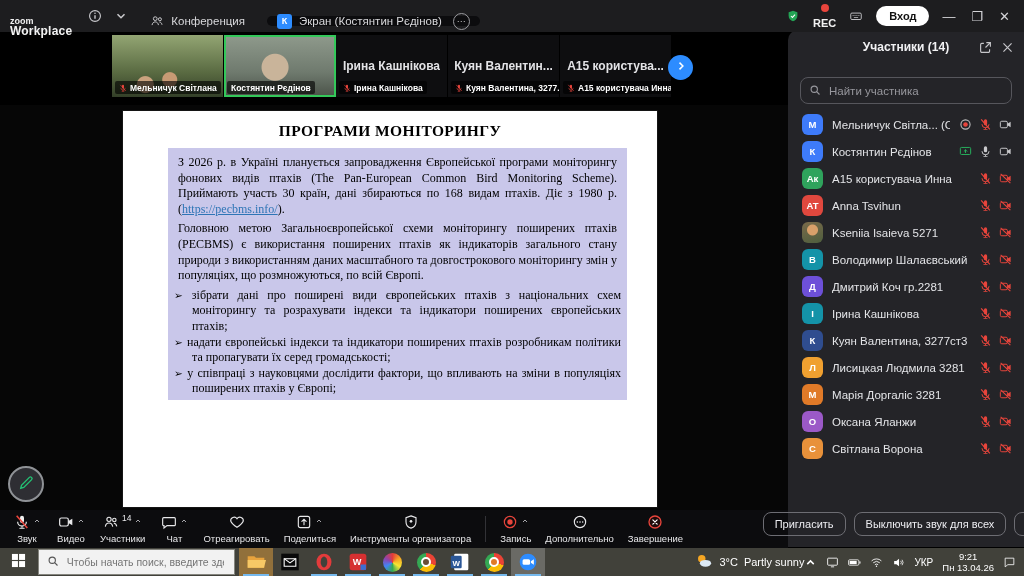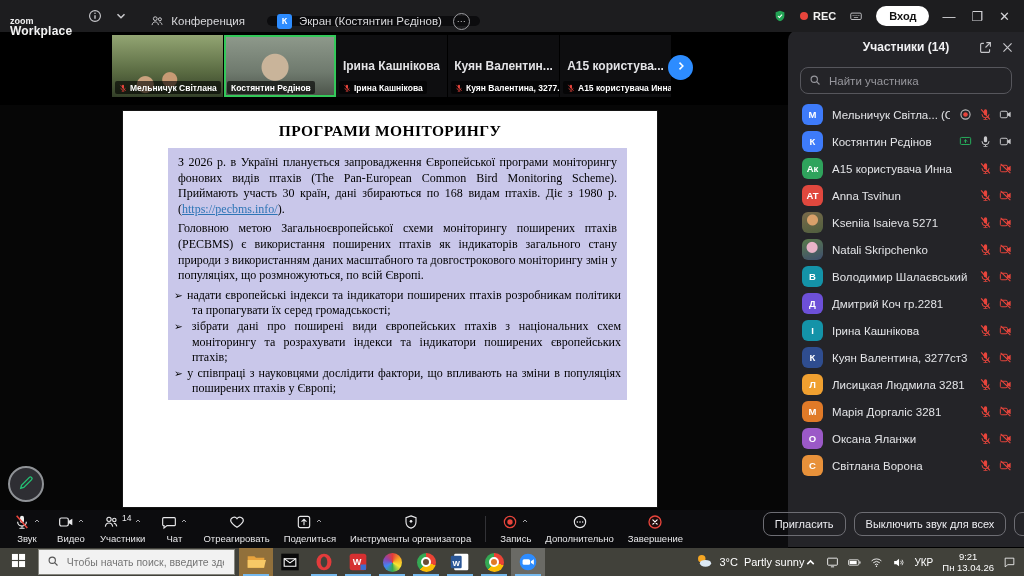--- a/index.html
+++ b/index.html
@@ -12,21 +12,21 @@
   .logo .lt{font-size:9px;font-weight:700;}
   .logo .lb{font-size:12px;font-weight:700;letter-spacing:.2px;}
   .tb-ic{color:#c9c9cc;display:flex;align-items:center;}
   .tb-ic svg{width:14px;height:14px;display:block;}
   .tab{display:flex;align-items:center;gap:7px;color:#d9d9dc;font-size:11.5px;padding:5px 10px;border-radius:7px;white-space:nowrap;}
   .tab.active{background:#0c0c0e;}
   .tab .kbadge{width:15px;height:15px;border-radius:3px;background:#2d8cff;color:#fff;font-size:9px;font-weight:700;display:flex;align-items:center;justify-content:center;}
   .tab .pic svg{width:14px;height:14px;}
   .dots-circle{width:15px;height:15px;border-radius:50%;border:1px solid #9a9a9e;color:#cfcfcf;font-size:9px;display:flex;align-items:center;justify-content:center;line-height:0;margin-left:4px;}
   .tb-right{margin-left:auto;display:flex;align-items:center;gap:13px;}
-  .rec{display:flex;align-items:center;gap:5px;color:#f2f2f2;font-size:11px;font-weight:700;}
+  .rec{display:flex;align-items:center;gap:5px;color:#f2f2f2;font-size:11px;font-weight:700;flex-direction:column;}
   .rec .dot{width:8px;height:8px;border-radius:50%;background:#e8453c;}
   .login-btn{background:#fff;color:#111;font-size:11px;padding:4px 13px;border-radius:14px;border:0;font-weight:600;}
   .winctl{color:#d5d5d8;font-size:13px;display:flex;align-items:center;gap:16px;padding-right:4px;}
   .winctl span{cursor:default;}
 
   
   .video-strip{position:absolute;top:30px;left:0;width:788px;height:72px;background:#000;}
   .tiles{position:absolute;left:112px;top:5px;display:flex;height:62px;}
   .tile{width:112px;height:62px;position:relative;background:#0e0e10;box-sizing:border-box;border-right:1px solid #000;overflow:hidden;}
   .tile.active{outline:2px solid #34c85a;outline-offset:-2px;}
@@ -52,21 +52,21 @@
   .mk{font-family:"DejaVu Sans",sans-serif;font-size:10.5px;}
   .sfoot{margin-top:12px;}
   .annot-btn{position:absolute;left:8px;top:466px;width:36px;height:36px;border-radius:50%;background:#2e2e33;border:2px solid #8f9296;display:flex;align-items:center;justify-content:center;z-index:7;}
   .annot-btn svg{width:18px;height:18px;}
 
   
   .panel{position:absolute;top:30px;right:0;width:236px;height:517px;background:#242428;border-radius:10px 0 0 0;display:flex;flex-direction:column;z-index:5;box-sizing:border-box;}
   .p-head{height:34px;display:flex;align-items:center;justify-content:center;position:relative;color:#f1f1f3;font-size:12px;font-weight:700;flex:none;}
   .p-head-ics{position:absolute;right:10px;top:0;height:34px;display:flex;align-items:center;gap:9px;color:#c6c6ca;}
   .p-head-ics svg{width:13px;height:13px;display:block;}
-  .p-search{margin:3px 12px 5px;height:25px;border:1px solid #56565c;border-radius:8px;display:flex;align-items:center;gap:6px;padding:0 8px;color:#98989e;flex:none;}
+  .p-search{margin:13px 12px 5px;height:25px;border:1px solid #56565c;border-radius:8px;display:flex;align-items:center;gap:6px;padding:0 8px;color:#98989e;flex:none;}
   .p-search svg{width:12px;height:12px;flex:none;}
   .p-search input{background:transparent;border:0;outline:none;color:#ddd;font-size:11.5px;width:100%;font-family:"Liberation Sans",sans-serif;}
   .p-search input::placeholder{color:#97979d;}
   .p-list{flex:1;overflow:hidden;padding-top:2px;}
   .p-row{height:27px;display:flex;align-items:center;padding:0 12px 0 14px;gap:9px;}
   .av{width:21px;height:21px;border-radius:6px;color:#fff;font-size:9.5px;font-weight:700;display:flex;align-items:center;justify-content:center;flex:none;}
   .av.photo1{background:radial-gradient(circle at 50% 38%,#d9a06a 0 5px,transparent 6px),linear-gradient(160deg,#7a6a4a,#4e5e3e);}
   .av.photo2{background:radial-gradient(circle at 48% 40%,#e8b4c8 0 5px,transparent 6px),linear-gradient(160deg,#5a7a4a,#3e4e6e);}
   .p-name{flex:1;color:#e3e4e7;font-size:11.5px;white-space:nowrap;overflow:hidden;}
   .p-ics{display:flex;gap:7px;align-items:center;}
@@ -255,22 +255,22 @@
       </button>
   </div>
 
   <div class="main">
     <div class="slide">
       <div class="slide-title">ПРОГРАМИ МОНІТОРИНГУ</div>
       <div class="hl">
         <p><span>З 2026 р. в Україні планується запровадження Європейської програми моніторингу фонових видів птахів (The Pan-European Common Bird Monitoring Scheme). Приймають участь 30 країн, дані збираються по 168 видам птахів. Діє з 1980 р. (</span><a href="#">https://pecbms.info/</a><span>).</span></p>
         <p>Головною метою Загальноєвропейської схеми моніторингу поширених птахів (PECBMS) є використання поширених птахів як індикаторів загального стану природи з використанням даних масштабного та довгострокового моніторингу змін у популяціях, що розмножуються, по всій Європі.</p>
         <ul class="blist" id="bullets">
+            <li><span class="mk">➢ </span><span>зібрати дані про поширені види європейських птахів з національних схем моніторингу та розрахувати індекси та індикатори поширених європейських птахів;</span></li>
             <li><span class="mk">➢ </span><span>надати європейські індекси та індикатори поширених птахів розробникам політики та пропагувати їх серед громадськості;</span></li>
-            <li><span class="mk">➢ </span><span>зібрати дані про поширені види європейських птахів з національних схем моніторингу та розрахувати індекси та індикатори поширених європейських птахів;</span></li>
             <li><span class="mk">➢ </span><span>у співпраці з науковцями дослідити фактори, що впливають на зміни в популяціях поширених птахів у Європі;</span></li>
           </ul>
       </div>
     </div>
   </div>
 
   <button class="annot-btn">
       <span><svg viewBox="0 0 24 24" fill="none" stroke="#23c274" stroke-width="1.8">
           <path d="M5 19l1-4L16.5 4.5a2 2 0 0 1 2.8 0l.2.2a2 2 0 0 1 0 2.8L9 18l-4 1z"></path>
         </svg></span>
@@ -414,42 +414,20 @@
             <span class="ic red">
               <svg viewBox="0 0 24 24" fill="none" stroke="currentColor" stroke-width="1.8">
                 <rect x="2.5" y="6" width="13" height="12" rx="2.5"></rect>
                 <path d="M15.5 10.5l6-3.5v10l-6-3.5z" fill="currentColor" stroke="none"></path>
                 <line x1="3" y1="3.5" x2="21" y2="20.5" stroke="currentColor" stroke-width="2"></line>
               </svg>
             </span>
           </span>
         </div>
         <div class="p-row">
-          <span class="av photo2"></span>
-          <span class="p-name">Natali Skripchenko</span>
-          <span class="p-ics">
-            <span class="ic red">
-              <svg viewBox="0 0 24 24">
-                <rect x="9" y="2.5" width="6" height="11" rx="3" fill="currentColor"></rect>
-                <path d="M5.5 11.5a6.5 6.5 0 0 0 13 0" fill="none" stroke="currentColor" stroke-width="1.8"></path>
-                <rect x="11.2" y="17.5" width="1.6" height="3.2" fill="currentColor"></rect>
-                <rect x="8" y="20.6" width="8" height="1.6" rx=".8" fill="currentColor"></rect>
-                <line x1="4" y1="2.5" x2="20" y2="21" stroke="#e8453c" stroke-width="2.2"></line>
-              </svg>
-            </span>
-            <span class="ic red">
-              <svg viewBox="0 0 24 24" fill="none" stroke="currentColor" stroke-width="1.8">
-                <rect x="2.5" y="6" width="13" height="12" rx="2.5"></rect>
-                <path d="M15.5 10.5l6-3.5v10l-6-3.5z" fill="currentColor" stroke="none"></path>
-                <line x1="3" y1="3.5" x2="21" y2="20.5" stroke="currentColor" stroke-width="2"></line>
-              </svg>
-            </span>
-          </span>
-        </div>
-        <div class="p-row">
           <span class="av" style="background: rgb(20, 147, 168);">В</span>
           <span class="p-name">Володимир Шалаєвський НПП Білобер...</span>
           <span class="p-ics">
             <span class="ic red">
               <svg viewBox="0 0 24 24">
                 <rect x="9" y="2.5" width="6" height="11" rx="3" fill="currentColor"></rect>
                 <path d="M5.5 11.5a6.5 6.5 0 0 0 13 0" fill="none" stroke="currentColor" stroke-width="1.8"></path>
                 <rect x="11.2" y="17.5" width="1.6" height="3.2" fill="currentColor"></rect>
                 <rect x="8" y="20.6" width="8" height="1.6" rx=".8" fill="currentColor"></rect>
                 <line x1="4" y1="2.5" x2="20" y2="21" stroke="#e8453c" stroke-width="2.2"></line>

